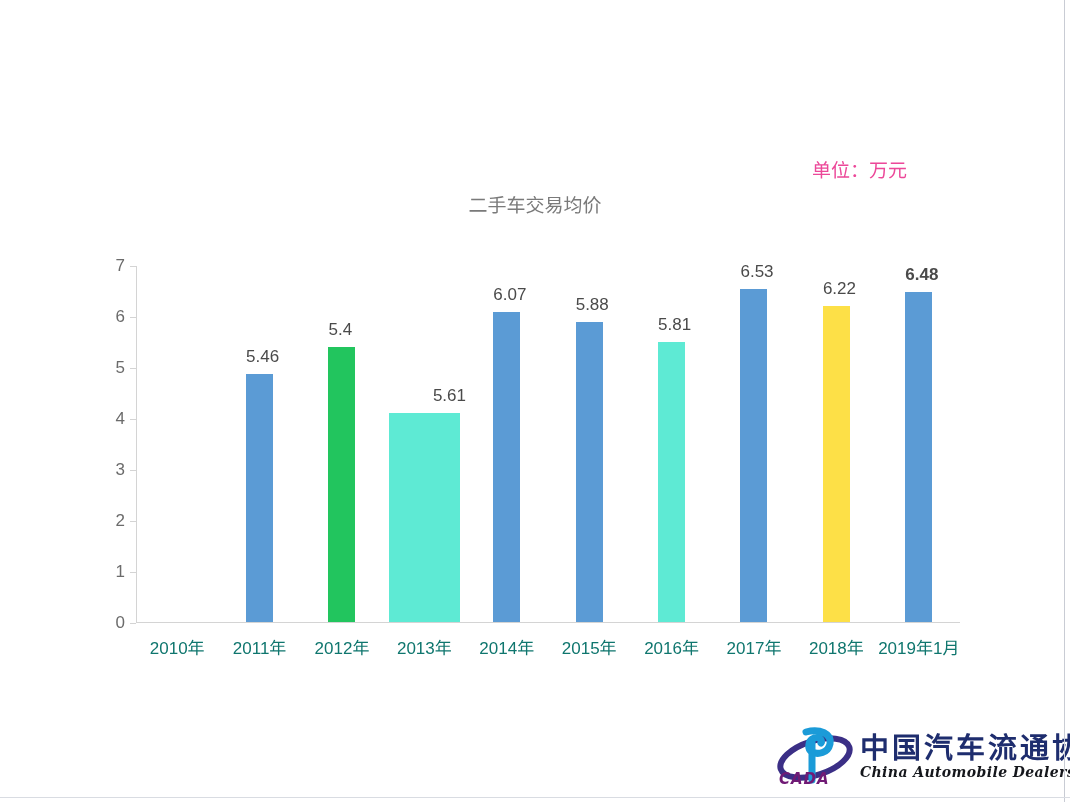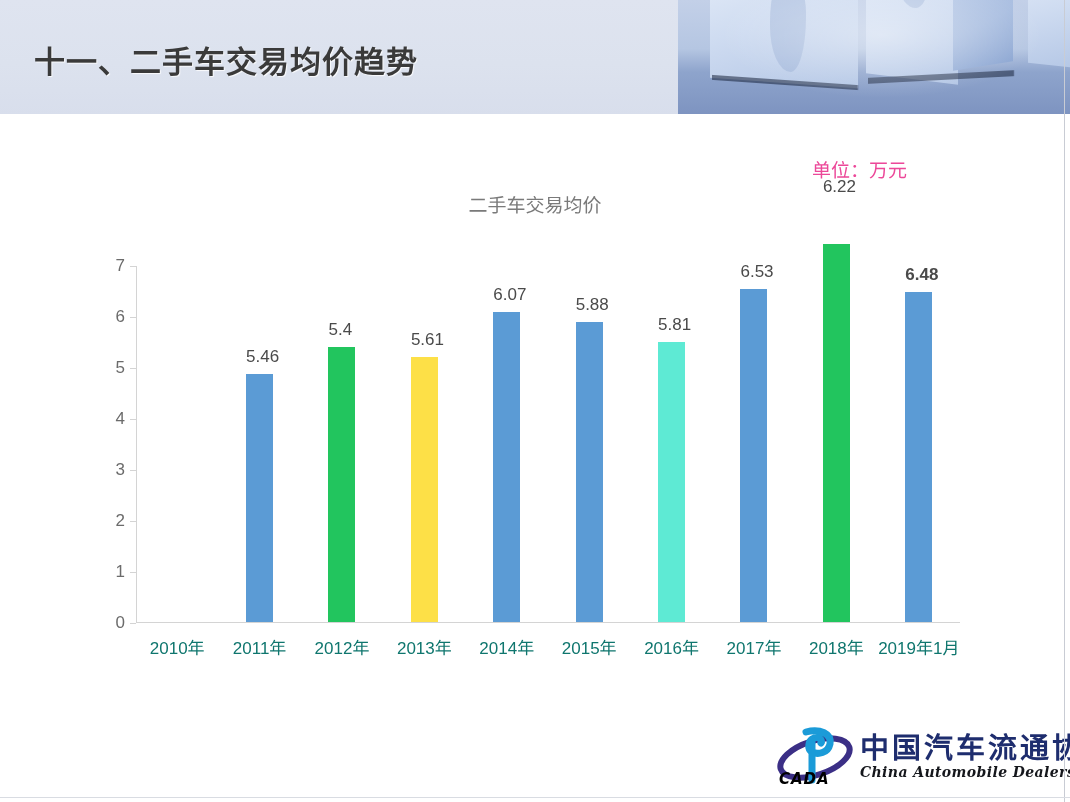--- a/index.html
+++ b/index.html
@@ -265,50 +265,30 @@
     white-space: nowrap;
     font-family: "DejaVu Serif", "Liberation Serif", serif;
   }
   #logo-cada {
     position: absolute;
     left: 3px;
     top: 48px;
     font-size: 15px;
     font-weight: bold;
     font-style: italic;
-    color: #000000;
+    color: #701a75;
     letter-spacing: 1px;
     font-family: "DejaVu Sans", "Liberation Sans", sans-serif;
   }
 </style>
 </head>
 <body>
 
 <div id="slide">
 
-  <div id="header-band">
-    <div id="header-art">
-      <div id="art-floor"></div>
-
-      <div class="cube-face-front" style="left:32px; top:-30px; width:148px; height:113px; transform: skewY(4deg);"></div>
-      <div class="cube-map" style="left:92px; top:-24px; width:36px; height:96px;"></div>
-      <div class="cube-shadow" style="left:34px; top:80px; width:146px; height:5px; transform: skewY(4deg);"></div>
-
-      <div class="cube-face-front" style="left:188px; top:-38px; width:92px; height:117px; transform: skewY(7deg);"></div>
-      <div class="cube-face-side" style="left:275px; top:-46px; width:60px; height:112px; transform: skewY(-9deg);"></div>
-      <div class="cube-map" style="left:222px; top:-36px; width:28px; height:44px;"></div>
-      <div class="cube-shadow" style="left:190px; top:74px; width:146px; height:6px; transform: skewY(-3deg);"></div>
-
-      <div class="cube-face-front" style="left:350px; top:-40px; width:60px; height:106px; transform: skewY(6deg);"></div>
-
-      <div id="art-haze"></div>
-    </div>
-
-    <div id="page-title">十一、二手车交易均价趋势</div>
-  </div>
 
   <div id="unit-label">单位：万元</div>
 
   <div id="chart">
     <div id="chart-title">二手车交易均价</div>
 
     <div id="plot">
       <div id="y-axis-line"></div>
       <div id="x-axis-line"></div>
       <div id="y-ticks">
@@ -355,21 +335,21 @@
             </div>
             <div class="x-tick-label">2011年</div>
           </div>
           <div class="bar-group" style="left: 164.8px; width: 82.4px;">
             <div class="bar" style="height: 275.4px; background: #22c55e;">
               <div class="bar-value">5.4</div>
             </div>
             <div class="x-tick-label">2012年</div>
           </div>
           <div class="bar-group" style="left: 247.2px; width: 82.4px;">
-            <div class="bar" style="height: 265px; background: #fde047;">
+            <div class="bar" style="height: 209px; background: #5eead4; padding-left: 44px;">
               <div class="bar-value">5.61</div>
             </div>
             <div class="x-tick-label">2013年</div>
           </div>
           <div class="bar-group" style="left: 329.6px; width: 82.4px;">
             <div class="bar" style="height: 309.57px; background: rgb(91, 155, 213);">
               <div class="bar-value">6.07</div>
             </div>
             <div class="x-tick-label">2014年</div>
           </div>
@@ -385,21 +365,21 @@
             </div>
             <div class="x-tick-label">2016年</div>
           </div>
           <div class="bar-group" style="left: 576.8px; width: 82.4px;">
             <div class="bar" style="height: 333.03px; background: rgb(91, 155, 213);">
               <div class="bar-value">6.53</div>
             </div>
             <div class="x-tick-label">2017年</div>
           </div>
           <div class="bar-group" style="left: 659.2px; width: 82.4px;">
-            <div class="bar" style="height: 378px; background: #22c55e; margin-top: 40px;">
+            <div class="bar" style="height: 316px; background: #fde047;">
               <div class="bar-value">6.22</div>
             </div>
             <div class="x-tick-label">2018年</div>
           </div>
           <div class="bar-group" style="left: 741.6px; width: 82.4px;">
             <div class="bar" style="height: 330.48px; background: rgb(91, 155, 213); font-weight: bold;">
               <div class="bar-value">6.48</div>
             </div>
             <div class="x-tick-label">2019年1月</div>
           </div>

